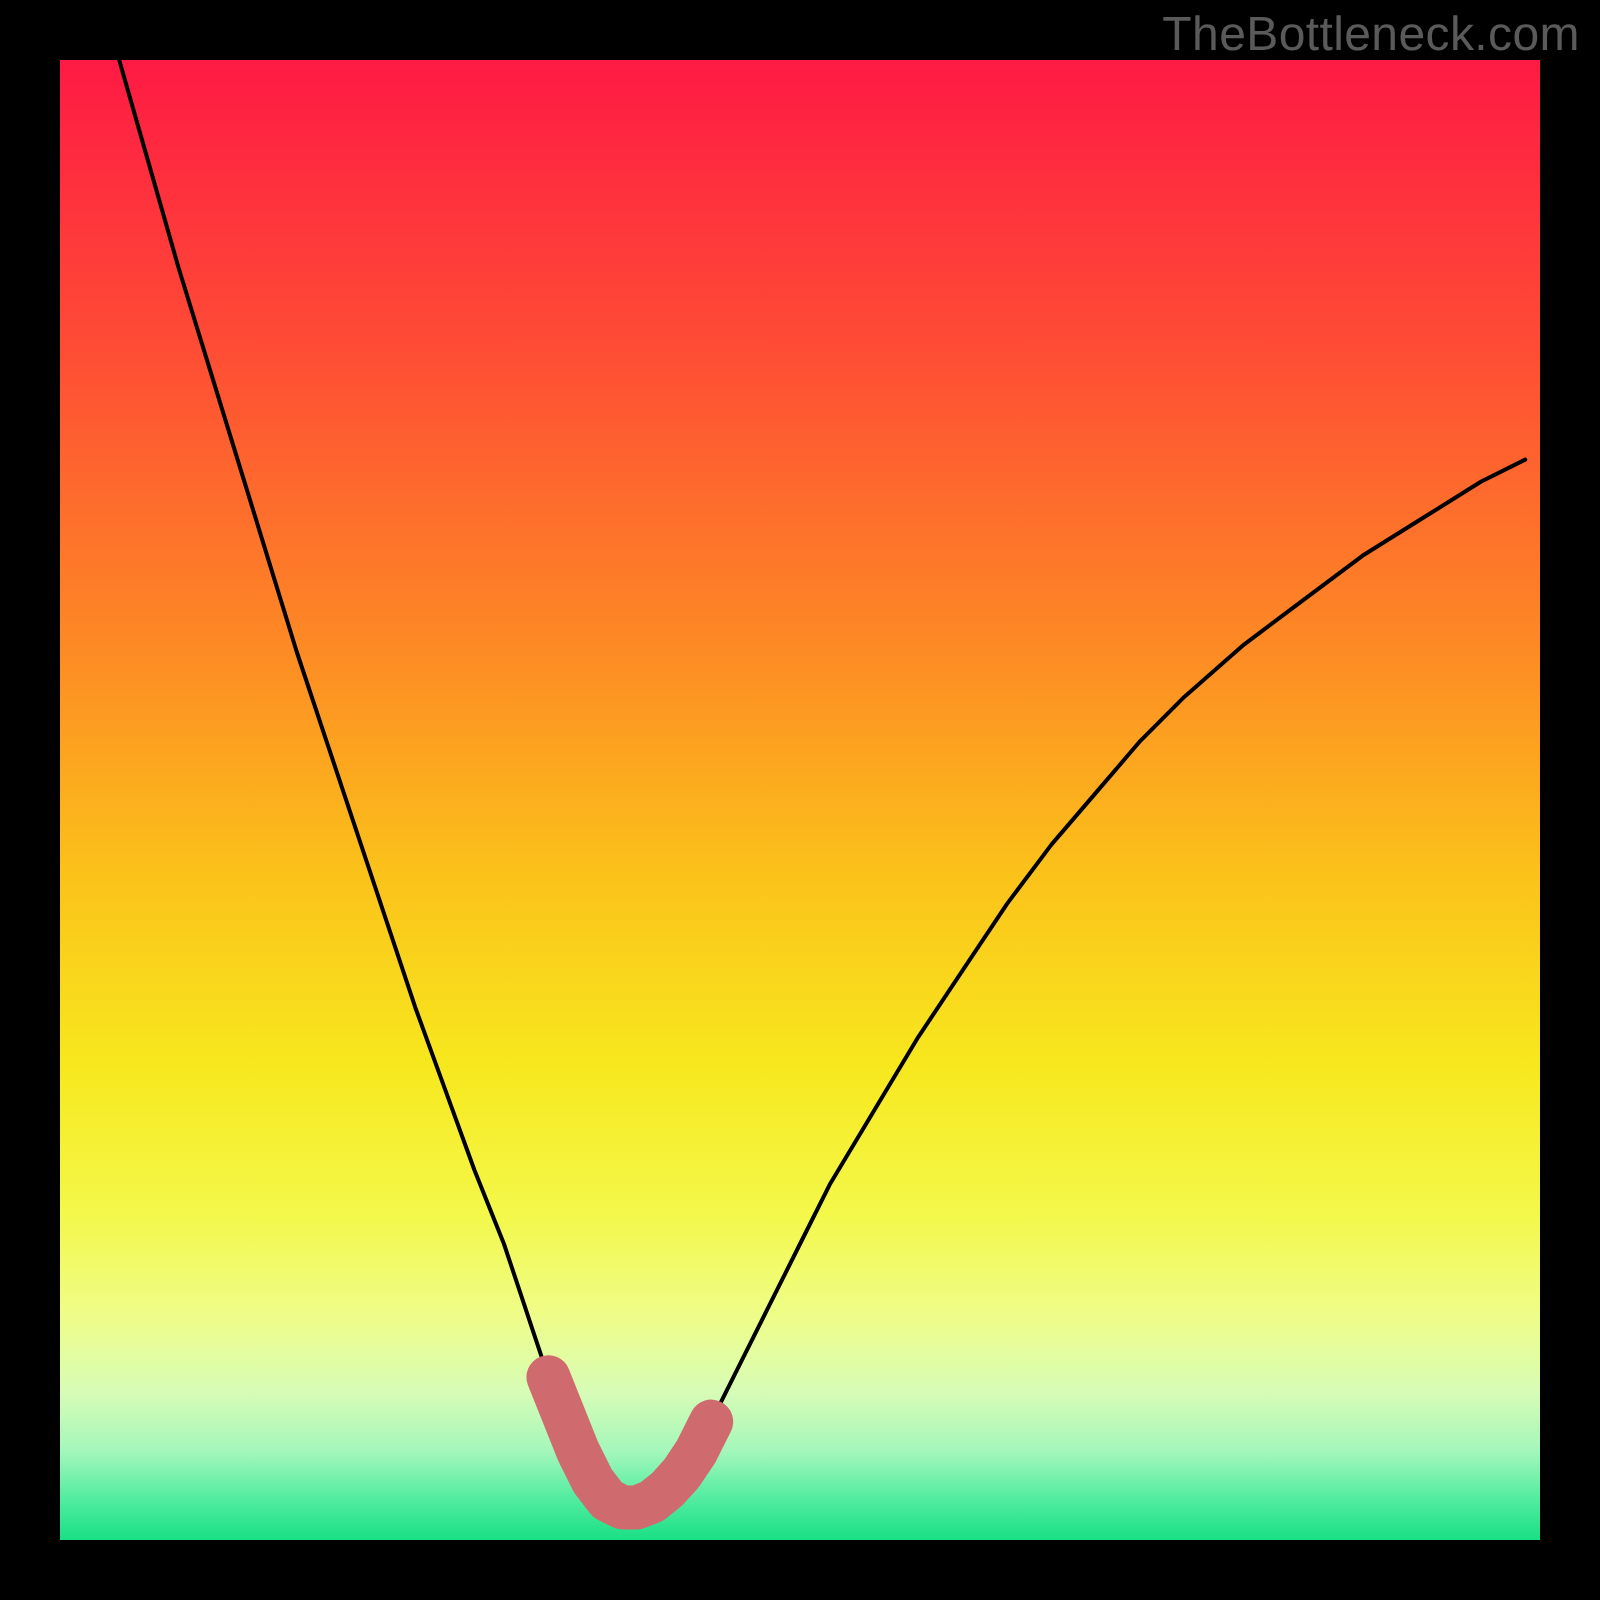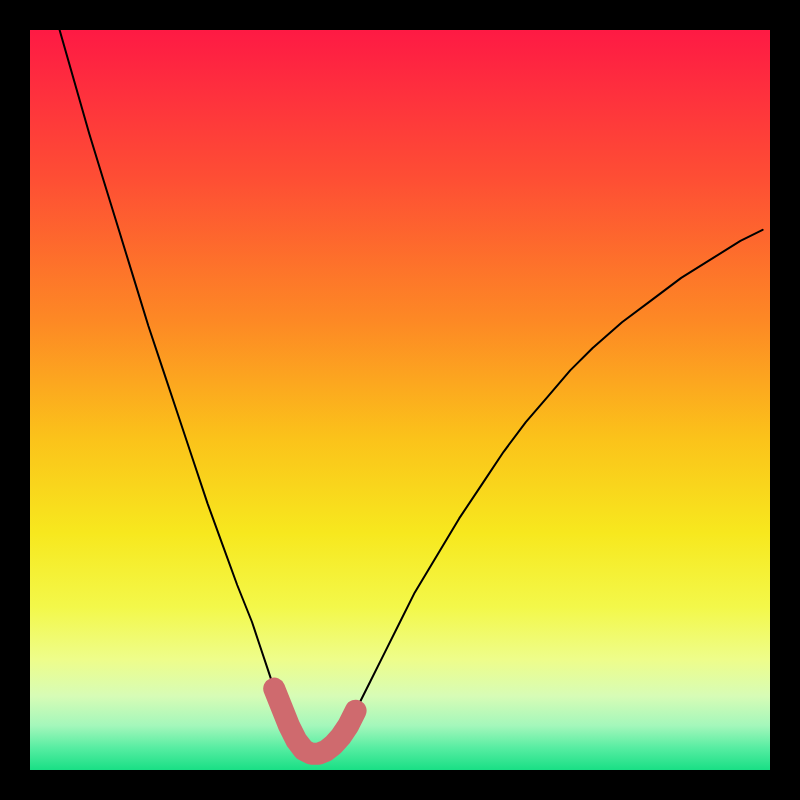--- a/index.html
+++ b/index.html
@@ -40,20 +40,21 @@
     font-size: 24px;
     font-weight: 400;
     letter-spacing: 0.2px;
   }
 </style>
 </head>
 <body>
 
 <div class="frame">
 
+  <div class="watermark">TheBottleneck.com</div>
 
   <div class="plot-wrap">
     <svg class="plot-bg" viewBox="0 0 740 740" preserveAspectRatio="none">
       <defs>
         <linearGradient id="bg-grad" x1="0" y1="0" x2="0" y2="1">
         <stop offset="0%" stop-color="#fe1a44"></stop>
             <stop offset="20%" stop-color="#fe4e34"></stop>
             <stop offset="40%" stop-color="#fd8b24"></stop>
             <stop offset="55.00000000000001%" stop-color="#fbc21a"></stop>
             <stop offset="68%" stop-color="#f7e81e"></stop>

